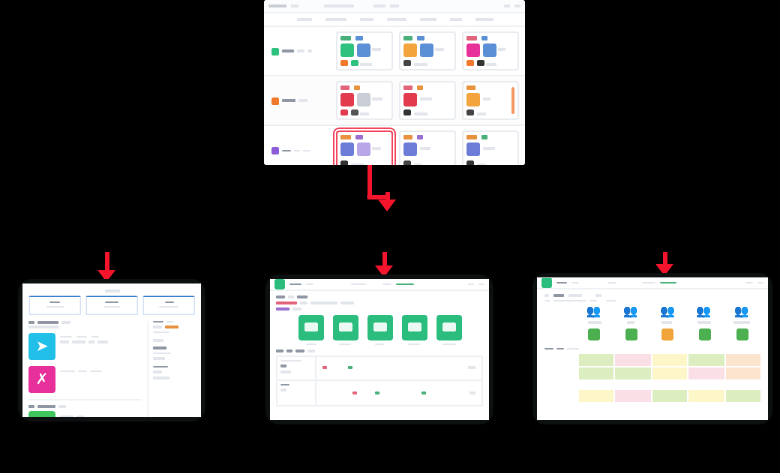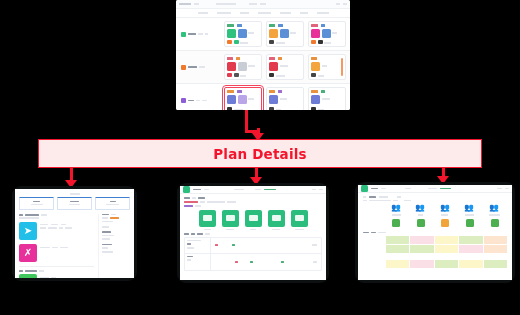--- a/index.html
+++ b/index.html
@@ -349,23 +349,20 @@
         </div>
       </div>
     </div>
   </div>
 
   <div class="vline" style="left:245px; top:110px; height:22px;"></div>
   <div class="hline" style="left:245px; top:130px; width:14px;"></div>
   <div class="vline" style="left:257px; top:128px; height:6px;"></div>
   <div class="ahead" style="left:252px; top:133px;"></div>
 
-  <div id="banner">
-    <span id="banner-label">Plan Details</span>
-  </div>
 
   <div class="vline" style="left:70px; top:168px; height:14px;"></div>
   <div class="ahead" style="left:65px; top:180px;"></div>
 
   <div class="vline" style="left:255px; top:168px; height:11px;"></div>
   <div class="ahead" style="left:250px; top:177px;"></div>
 
   <div class="vline" style="left:442px; top:168px; height:10px;"></div>
   <div class="ahead" style="left:437px; top:176px;"></div>
 

